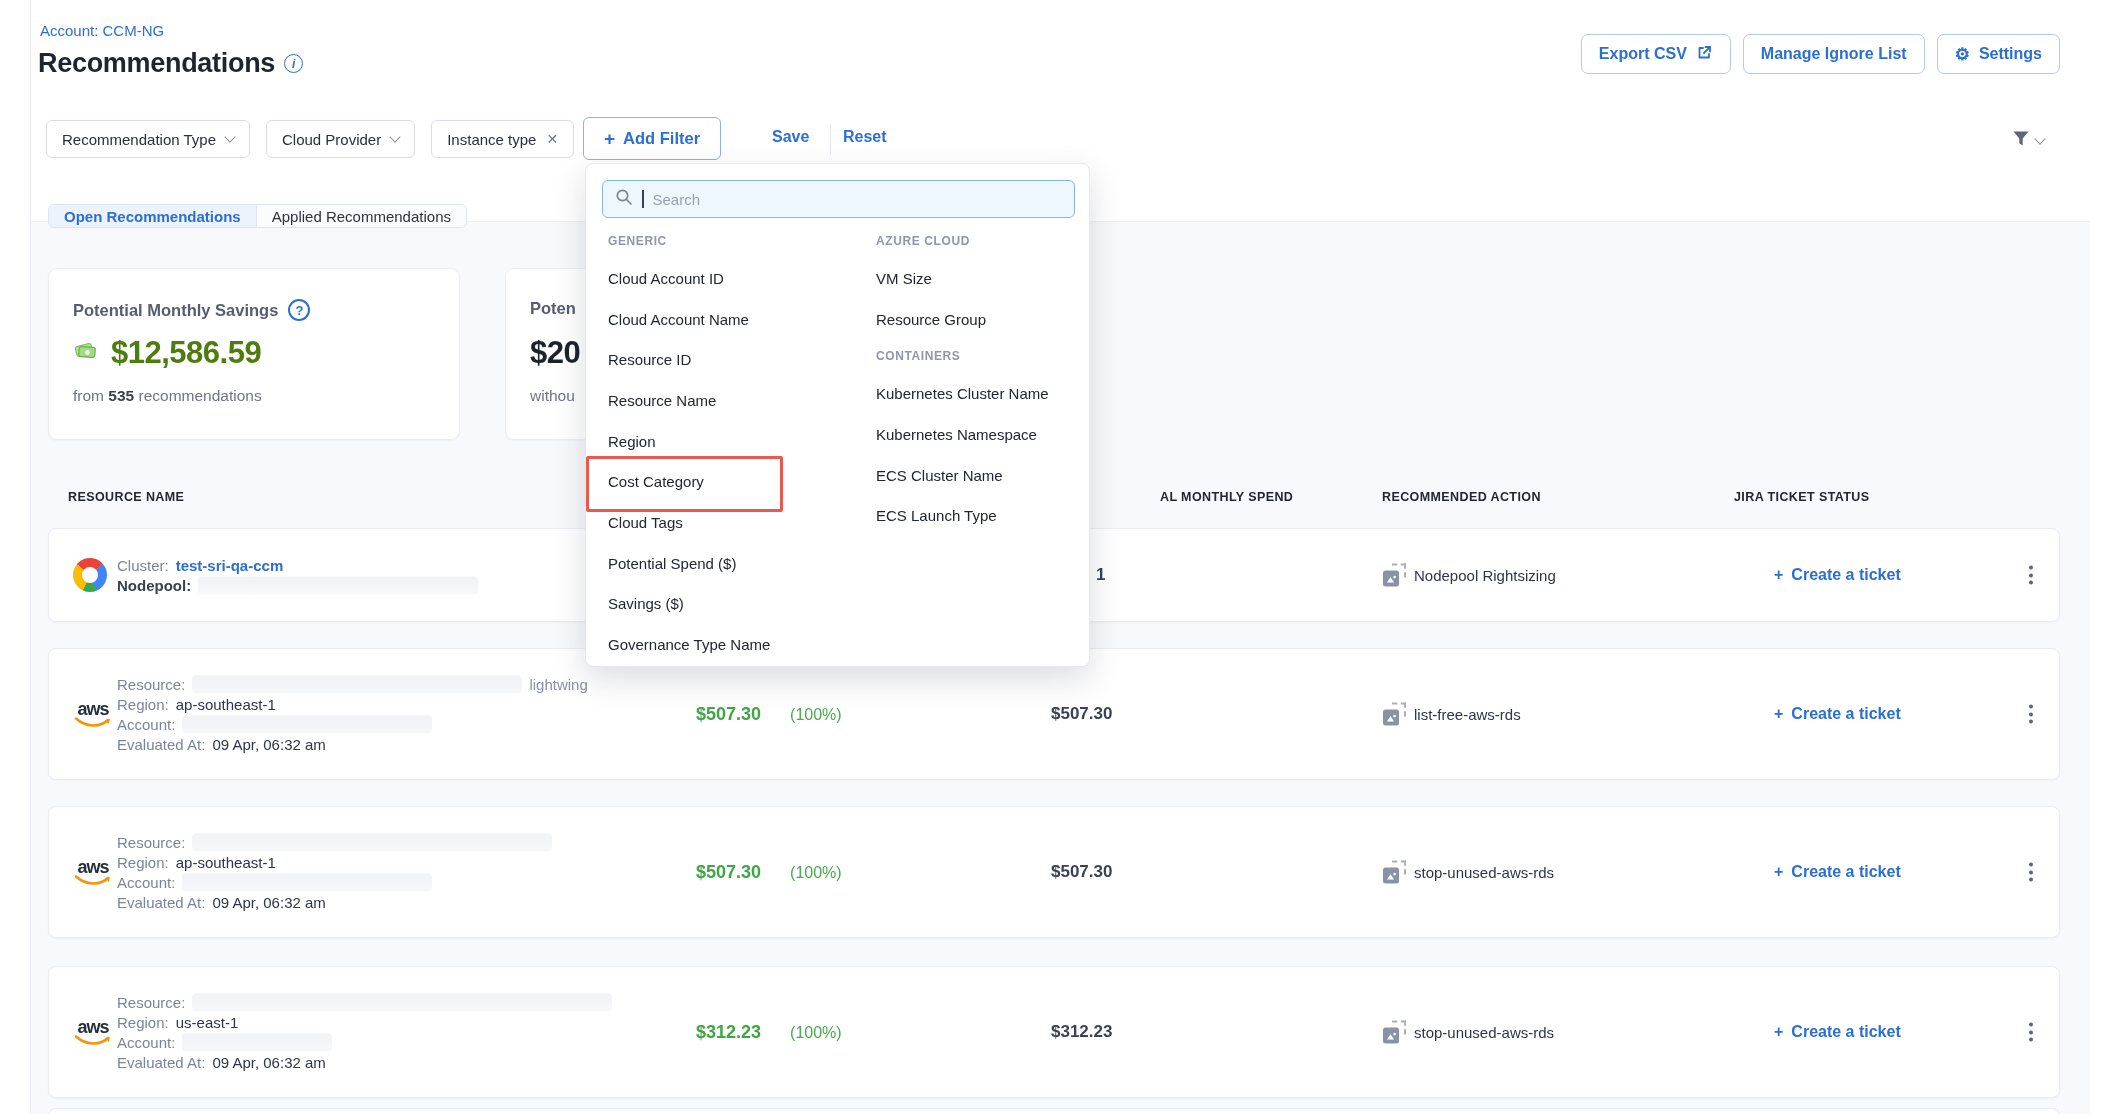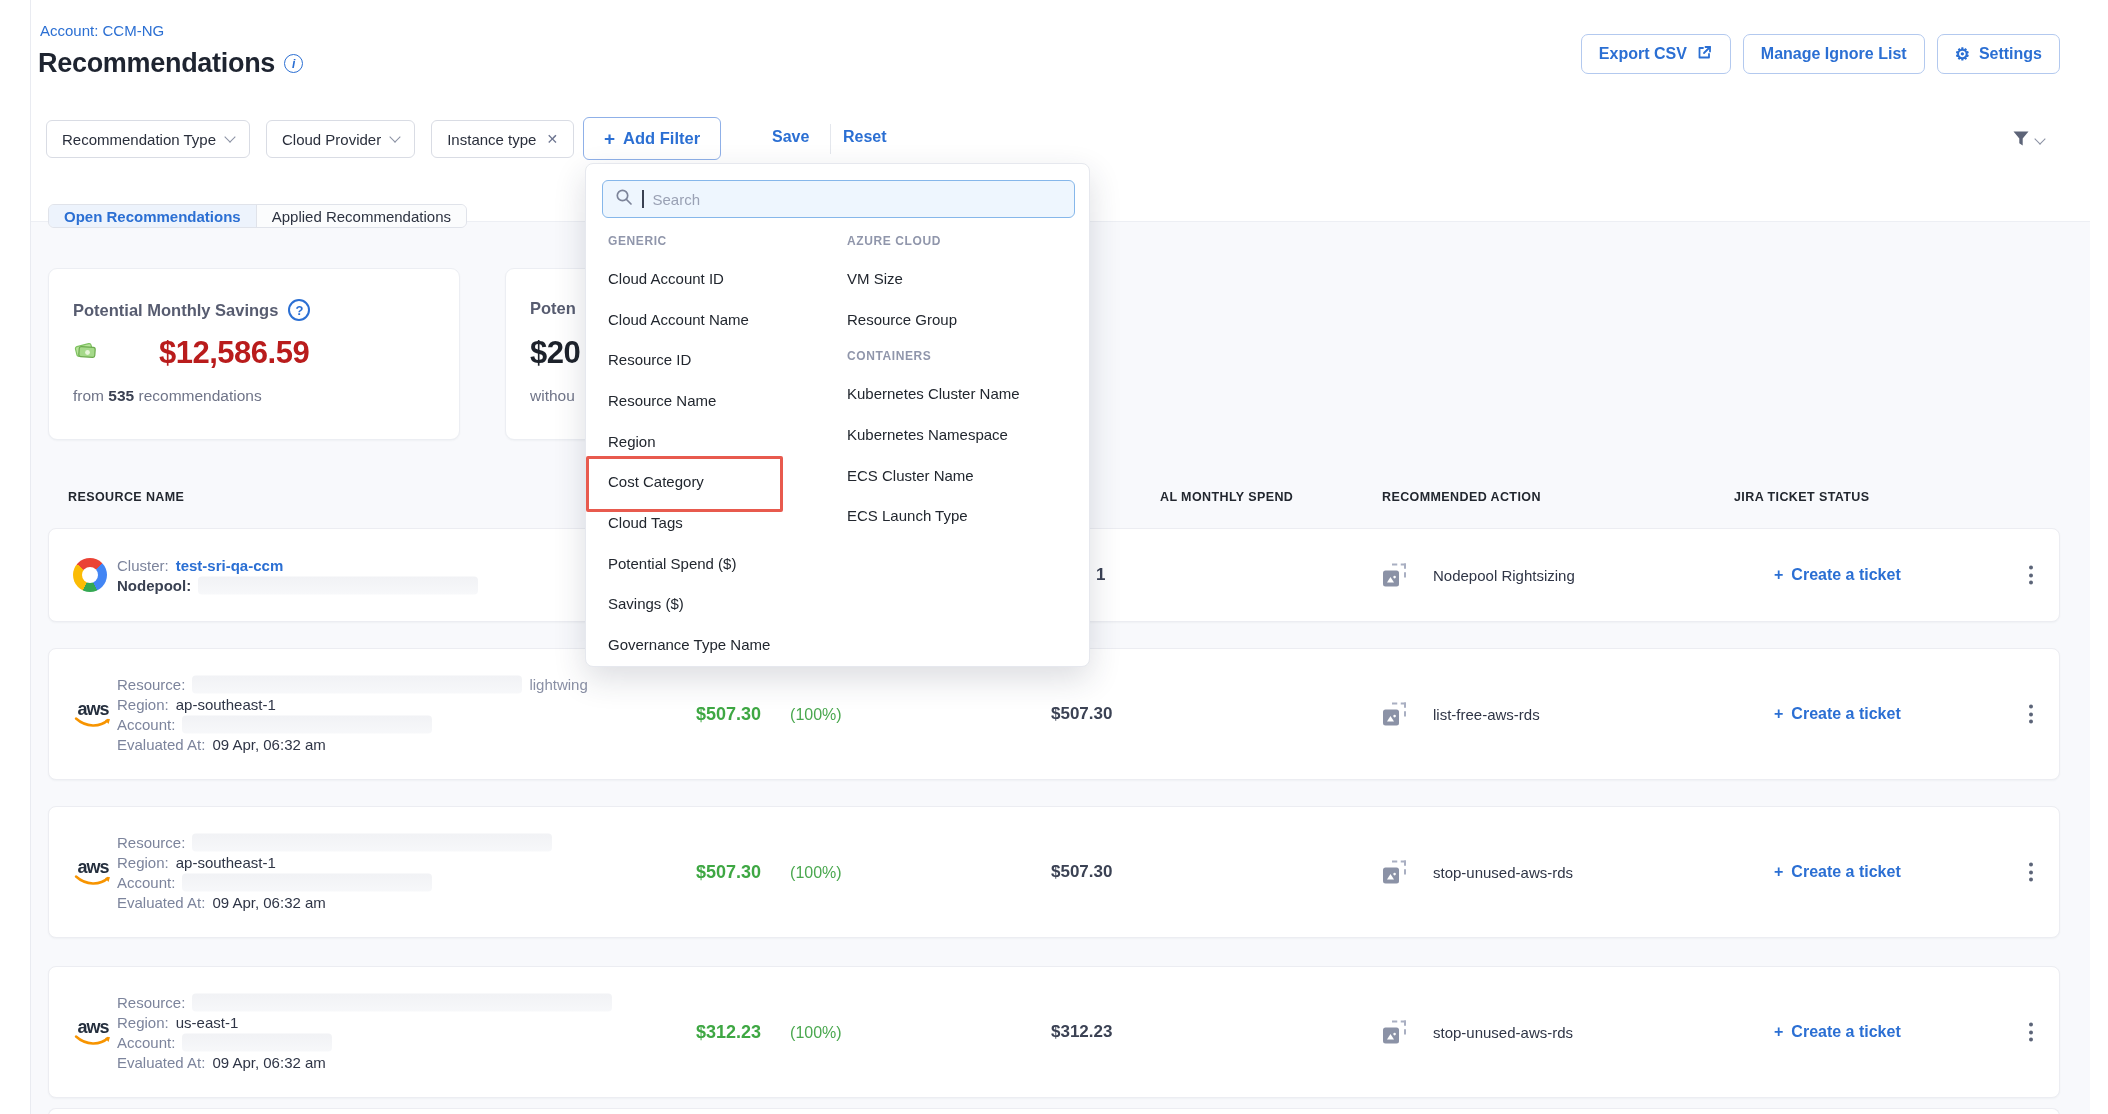--- a/index.html
+++ b/index.html
@@ -35,34 +35,34 @@
   .tab.inactive { color:#2c3240; background:#fbfcfd; }
 
   
   .card { position:absolute; top:268px; height:172px; background:#fff; border:1px solid #eceef3; border-radius:9px; box-shadow:0 1px 2px rgba(30,40,60,.04); z-index:4; }
   .card1 { left:48px; width:412px; }
   .card2 { left:505px; width:580px; }
   .card-title-row { position:absolute; left:24px; top:30px; display:flex; align-items:center; gap:10px; }
   .card-title { font-size:16.5px; font-weight:700; color:#575c70; }
   .q-icon { width:22px; height:22px; border:2px solid #2b6fd3; border-radius:50%; color:#2b6fd3; font-size:13px; font-weight:700; display:flex; align-items:center; justify-content:center; cursor:pointer; }
   .card-value-row { position:absolute; left:24px; top:66px; display:flex; align-items:center; gap:10px; }
-  .green-big { font-size:31px; font-weight:700; color:#b91c1c; letter-spacing:-0.5px;margin-left:48px; }
+  .green-big { font-size:31px; font-weight:700; color:#4d7c0f; letter-spacing:-0.5px; }
   .dark-big { font-size:31px; font-weight:700; color:#1d222b; letter-spacing:-0.5px; }
   .card-sub { position:absolute; left:24px; top:118px; font-size:15.5px; color:#6f7488; }
   .card-sub b { color:#3a4052; }
 
   
   .menu-panel { position:absolute; left:585px; top:163px; width:505px; height:504px; background:#fff; border:1px solid #e6e8ee; border-radius:8px; box-shadow:0 12px 32px rgba(35,45,70,.16); z-index:40; }
   .search-box { position:absolute; left:16px; top:16px; width:473px; height:38px; background:#eef6fe; border:1.4px solid #86b7ea; border-radius:6px; display:flex; align-items:center; padding:0 12px; gap:9px; }
   .search-caret { width:1.5px; height:18px; background:#3a4152; }
   .search-input { border:none; outline:none; background:transparent; font-size:15px; color:#3a4152; width:380px; font-family:"Liberation Sans",sans-serif; }
   .search-input::placeholder { color:#9aa1b4; }
   .menu-col { position:absolute; top:60px; display:flex; flex-direction:column; }
   .menu-col.left { left:22px; width:210px; }
-  .menu-col.right { left:261px; width:220px; }
+  .menu-col.right { left:290px; width:220px; }
   .sec-h { height:34px; display:flex; align-items:center; font-size:12px; font-weight:700; letter-spacing:0.6px; color:#9096ab; }
   .menu-item { height:40.7px; display:flex; align-items:center; font-size:15px; color:#22272f; cursor:pointer; }
   .cost-cat-box { position:absolute; left:0px; top:292px; width:197px; height:56px; border:3px solid #e85a4e; border-radius:2px; z-index:45; pointer-events:none; }
 
   
   .th { position:absolute; top:490px; font-size:12.5px; font-weight:700; color:#22272f; letter-spacing:0.4px; }
   .row-card { position:absolute; left:48px; width:2012px; background:#fff; border:1px solid #ecedf2; border-radius:8px; box-shadow:0 1px 2px rgba(30,40,60,.04); }
   .row1 { top:528px; height:94px; }
   .row2 { top:648px; height:132px; }
   .row3 { top:806px; height:132px; }
@@ -78,21 +78,21 @@
   .lbl { color:#7c849c; }
   .val { color:#2f3546; }
   .val-b { color:#3a4152; font-weight:700; }
   .link-val { color:#2b6fd3; font-weight:600; cursor:pointer; }
   .redact { height:18px; border-radius:4px; background:linear-gradient(#f1f2f5,#f7f8fa); }
   .savings-cell { position:absolute; left:647px; top:50%; transform:translateY(-50%); display:flex; align-items:baseline; gap:9px; }
   .savings-val { font-size:18px; font-weight:700; color:#3ea743; }
   .savings-pct { font-size:16px; color:#4aa84f;margin-left:20px; }
   .spend-cell { position:absolute; left:1002px; top:50%; transform:translateY(-50%); font-size:17px; font-weight:700; color:#3b4254; }
   .spend-tail { position:absolute; left:1047px; top:50%; transform:translateY(-50%); font-size:17px; font-weight:700; color:#3b4254; }
-  .action-cell { position:absolute; left:1334px; top:50%; transform:translateY(-50%); display:flex; align-items:center; gap:27px; }
+  .action-cell { position:absolute; left:1334px; top:50%; transform:translateY(-50%); display:flex; align-items:center; gap:8px; }
   .action-txt { font-size:15px; color:#2f3546; }
   .img-ph { position:relative; width:23px; height:23px; display:inline-block; }
   .img-ph .dash { position:absolute; right:0; top:0; width:14px; height:14px; border-top:2px dashed #a9afc2; border-right:2px dashed #a9afc2; }
   .img-ph .sq { position:absolute; left:0; bottom:0; width:16px; height:16px; background:#8b92a6; border-radius:2.5px; display:flex; align-items:center; justify-content:center; }
   .ticket-cell { position:absolute; left:1725px; top:50%; transform:translateY(-50%); display:flex; align-items:center; gap:8px; color:#2b6fd3; font-size:16px; font-weight:700; cursor:pointer; }
   .kebab { position:absolute; left:1974px; top:50%; transform:translateY(-50%); display:flex; flex-direction:column; gap:3.5px; padding:6px; cursor:pointer; }
   .kebab i { width:4px; height:4px; border-radius:50%; background:#5c6478; }
   .tail-txt { color:#8a90a5; }
 </style>
 </head>

